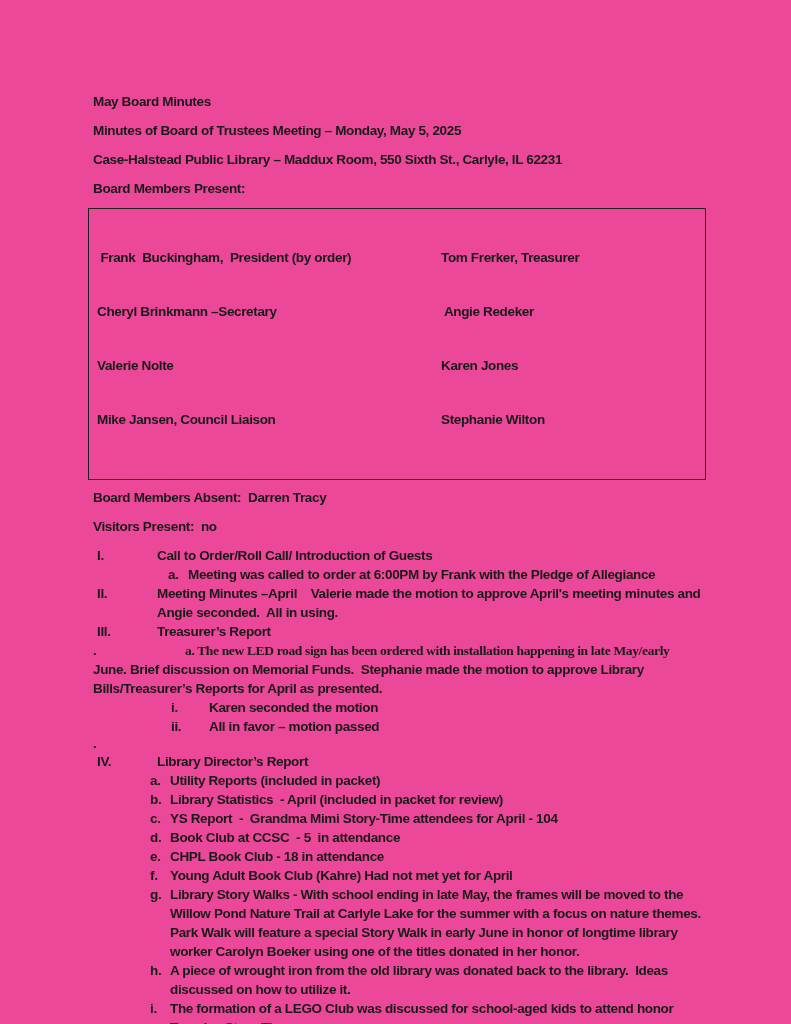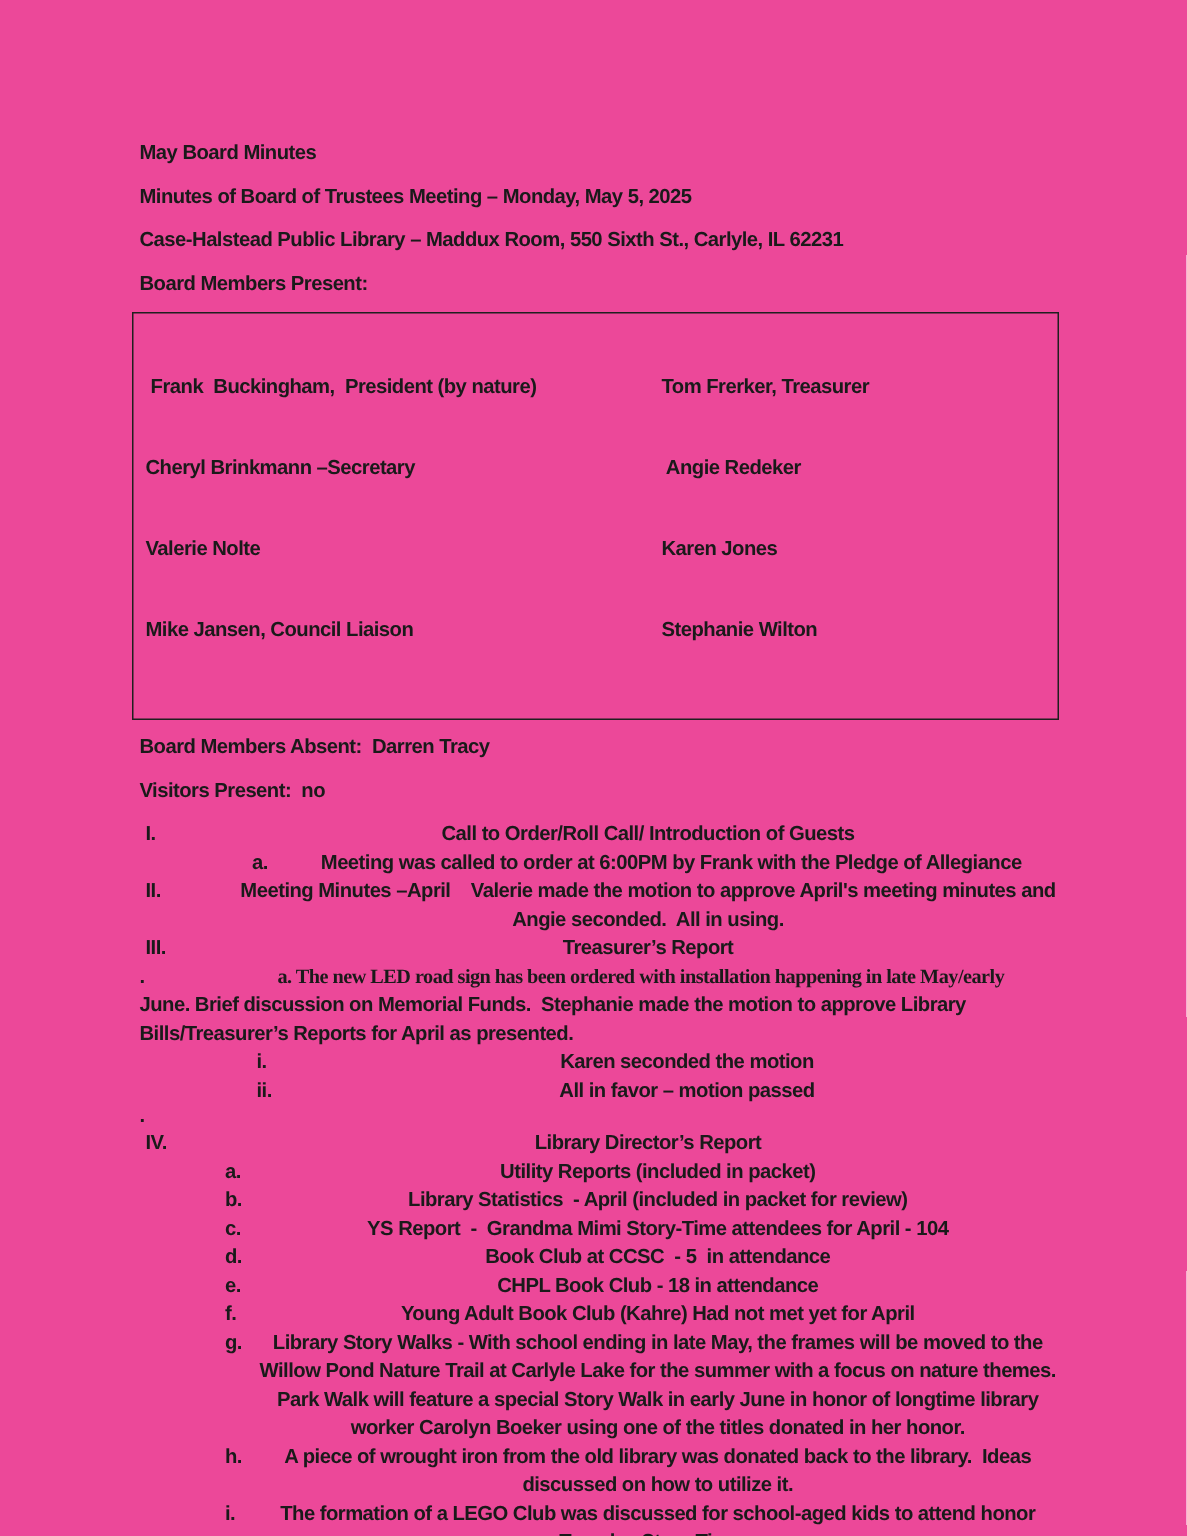--- a/index.html
+++ b/index.html
@@ -36,21 +36,21 @@
   }
   .members-col { white-space: pre; }
   .members-col.left  { width: 344px; flex: 0 0 344px; }
   .members-col.right { flex: 1; }
   .cell { white-space: pre; }
 
   
   .agenda { margin-top: 0; }
   .row { display: flex; }
   .rnum { flex: 0 0 64px; box-sizing: border-box; padding-left: 4px; white-space: pre; }
-  .rtext { flex: 1; white-space: pre; text-align: center; }
+  .rtext { flex: 1; white-space: pre; }
   .sub-a   { margin-left: 75px; }
   .sub-a .num  { flex: 0 0 20px; white-space: pre; }
   .sub-i   { margin-left: 78px; }
   .sub-i .num  { flex: 0 0 38px; white-space: pre; }
   .letter  { margin-left: 57px; }
   .letter .num { flex: 0 0 20px; white-space: pre; }
   .lines div { white-space: pre; }
 
   .tre-para { position: relative; }
   .tre-para .dot { position: absolute; left: 0; top: 0; white-space: pre; }
@@ -63,21 +63,21 @@
 <div class="page">
   <div class="content">
 
     <p class="para">May Board Minutes</p>
     <p class="para">Minutes of Board of Trustees Meeting – Monday, May 5, 2025</p>
     <p class="para">Case-Halstead Public Library – Maddux Room, 550 Sixth St., Carlyle, IL 62231</p>
     <p class="para">Board Members Present:</p>
 
     <div class="members-box">
       <div class="members-col left">
-        <div class="cell"> Frank  Buckingham,  President (by nature)</div>
+        <div class="cell"> Frank  Buckingham,  President (by order)</div>
         <div class="cell">Cheryl Brinkmann –Secretary</div>
         <div class="cell">Valerie Nolte</div>
         <div class="cell">Mike Jansen, Council Liaison</div>
       </div>
       <div class="members-col right">
         <div class="cell">Tom Frerker, Treasurer</div>
         <div class="cell"> Angie Redeker</div>
         <div class="cell">Karen Jones</div>
         <div class="cell">Stephanie Wilton</div>
       </div>

